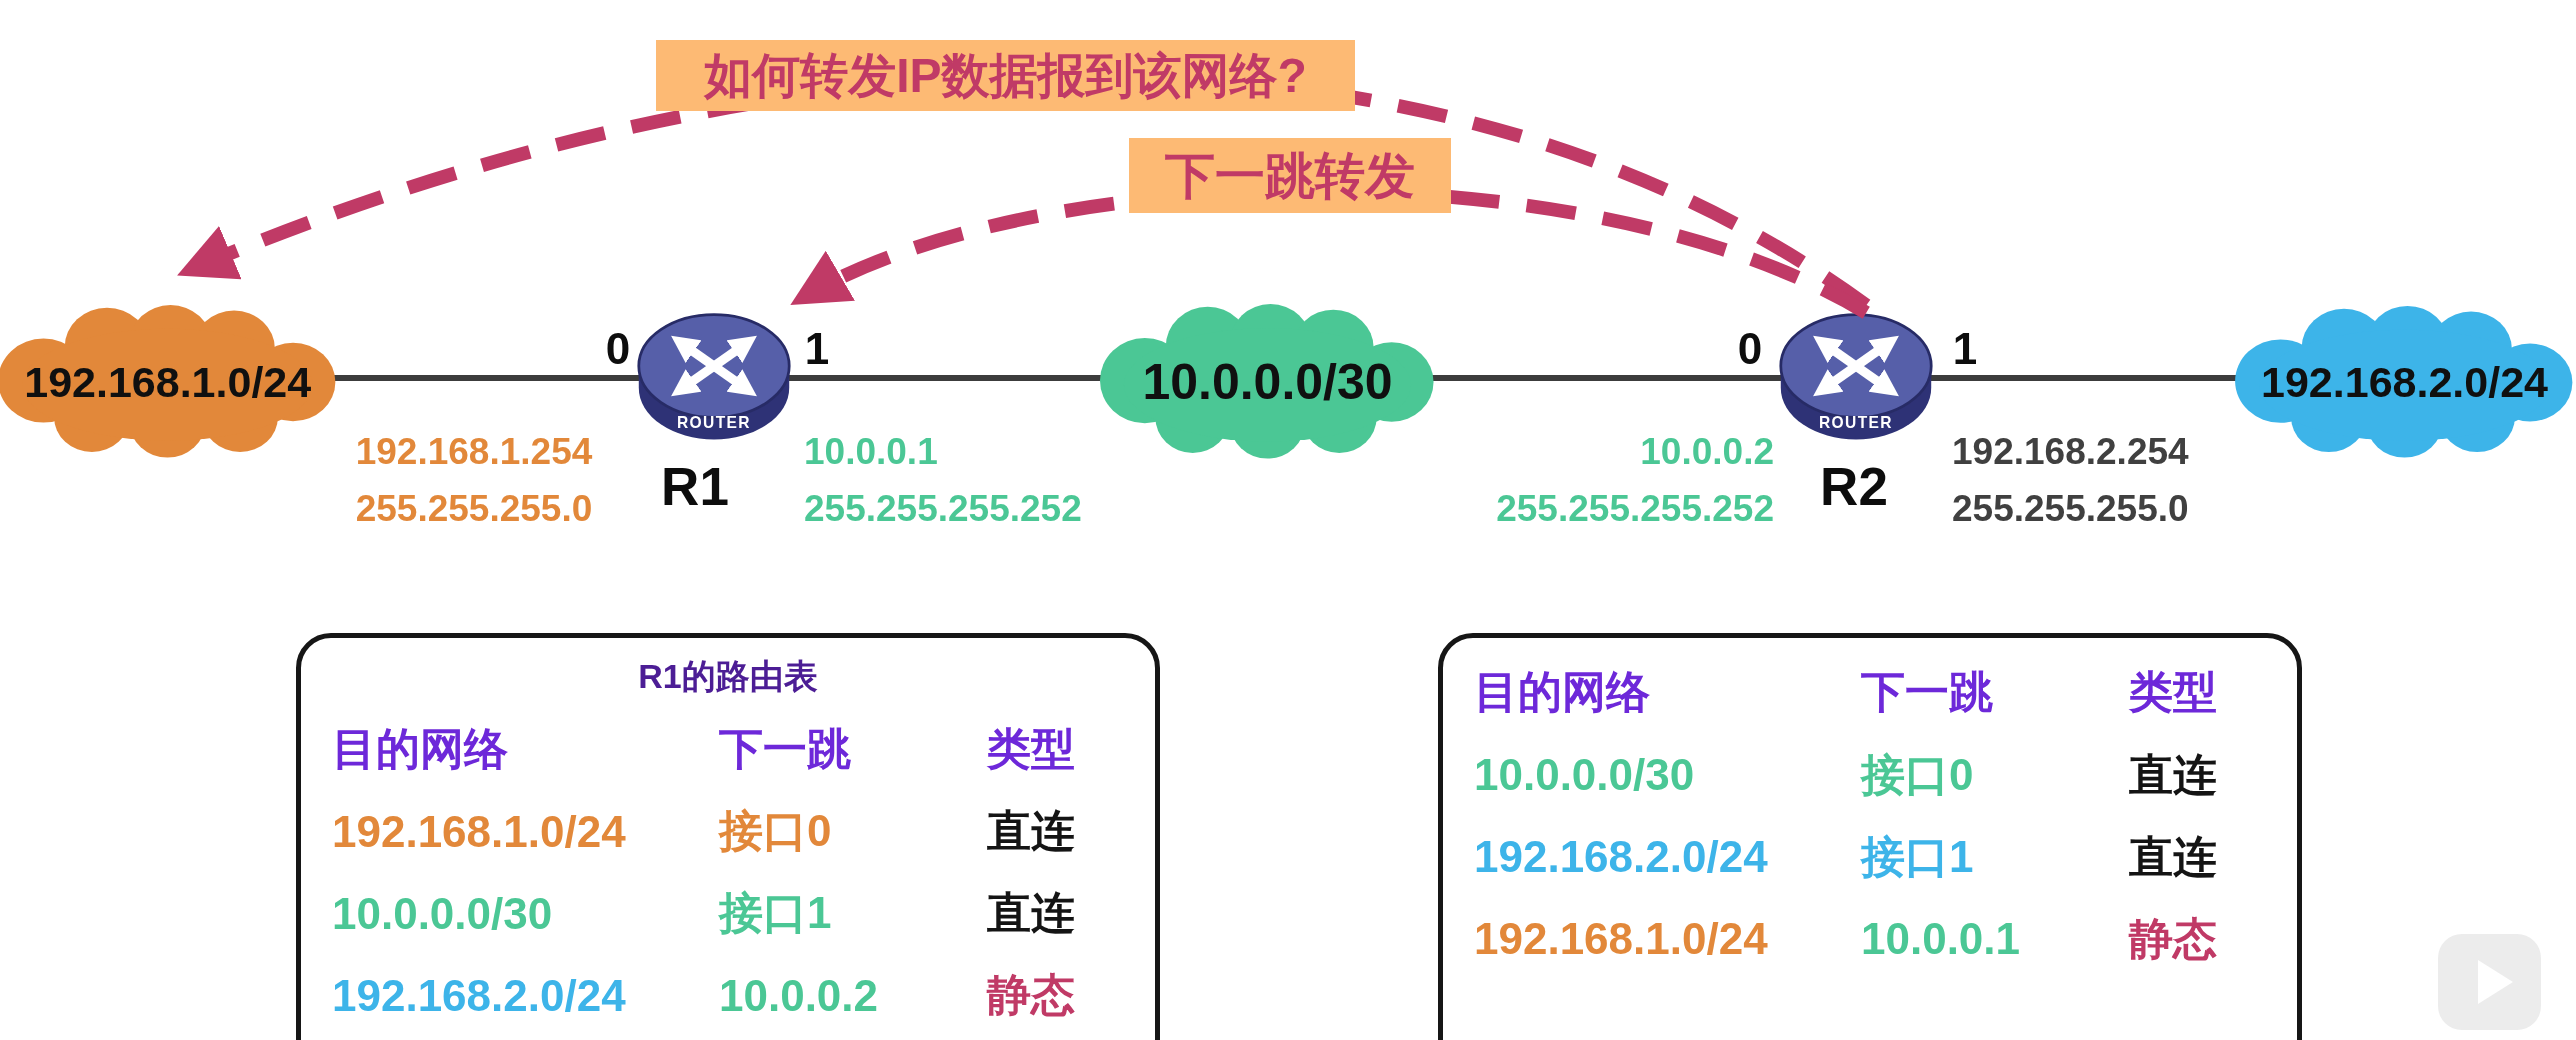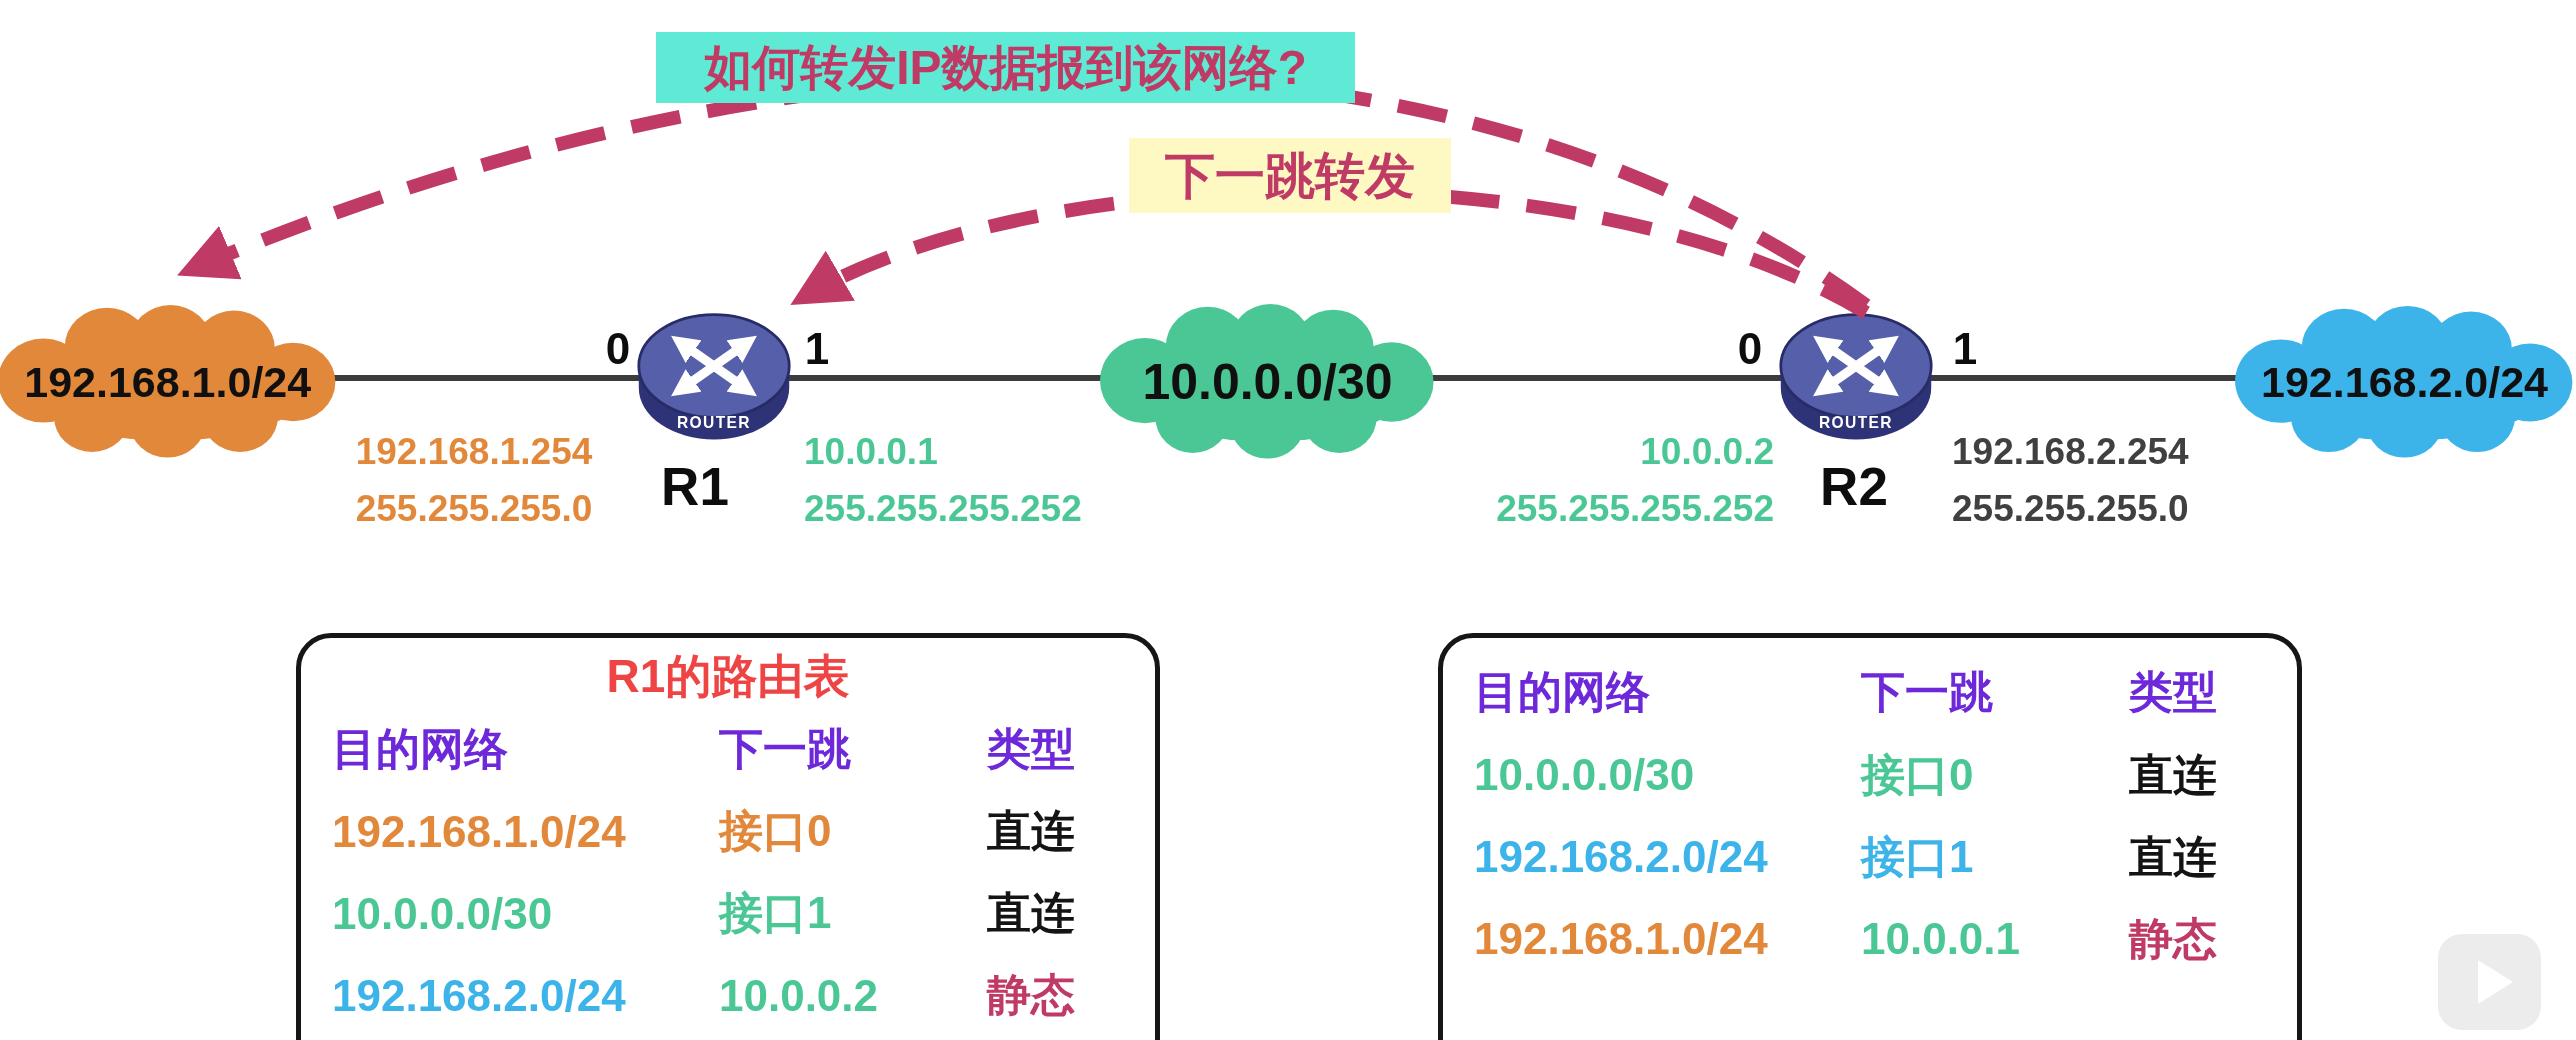--- a/index.html
+++ b/index.html
@@ -26,34 +26,34 @@
   .router-band{fill:#2E3276;}
   .router-arrow{stroke:#ffffff;stroke-width:10px;}
   .router-word{fill:#ffffff;font-size:17px;letter-spacing:1.5px;font-weight:700;
     font-family:"Liberation Sans","DejaVu Sans",sans-serif;text-anchor:middle;}
   .router-name{position:absolute;width:120px;text-align:center;font-size:53px;color:#0d0d0d;z-index:4;}
   .if-label{position:absolute;width:44px;text-align:center;font-size:44px;color:#0d0d0d;z-index:4;}
   
   .ip-block{position:absolute;top:423px;font-size:37px;line-height:57px;z-index:4;}
   
   .question{
-    position:absolute;left:656px;top:32px;width:699px;text-align:center;
-    font-size:48px;background:#5eead4;z-index:6;padding:3.7px 0;
+    position:absolute;left:656px;top:40px;width:699px;text-align:center;
+    font-size:48px;background:#fdba74;z-index:6;padding:3.7px 0;
   }
   .answer{
     position:absolute;left:1129px;top:138px;width:322px;text-align:center;
-    font-size:50px;line-height:68px;background:#fef9c3;z-index:6;padding:3.7px 0;
+    font-size:50px;line-height:68px;background:#fdba74;z-index:6;padding:3.7px 0;
   }
   
   .rtable{
     position:absolute;top:633px;width:864px;height:441px;background:#fff;
     border:5.5px solid #161616;border-radius:35px;padding:13px 31px 0 31px;
     box-sizing:border-box;z-index:4;
   }
-  .rtable-title{text-align:center;font-size:46px;height:51px;line-height:51px;margin-bottom:5.5px;color:#ef4444;}
+  .rtable-title{text-align:center;font-size:34px;height:51px;line-height:51px;margin-bottom:5.5px;color:#4c1d95;}
   .rtable-grid{display:grid;grid-template-columns:387px 220px 184px;}
   .rtable-grid > div{display:flex;align-items:center;font-size:44px;}
   .rtable-grid .h{height:83px;color:#6d28d9;}
   .rtable-grid .r{height:82px;}
   .rtable-grid .c3{justify-content:center;}
   
   .play-btn{
     position:absolute;left:2438px;top:934px;width:103px;height:96px;
     background:#ececec;border-radius:24px;display:flex;align-items:center;justify-content:center;
     z-index:7;cursor:pointer;

